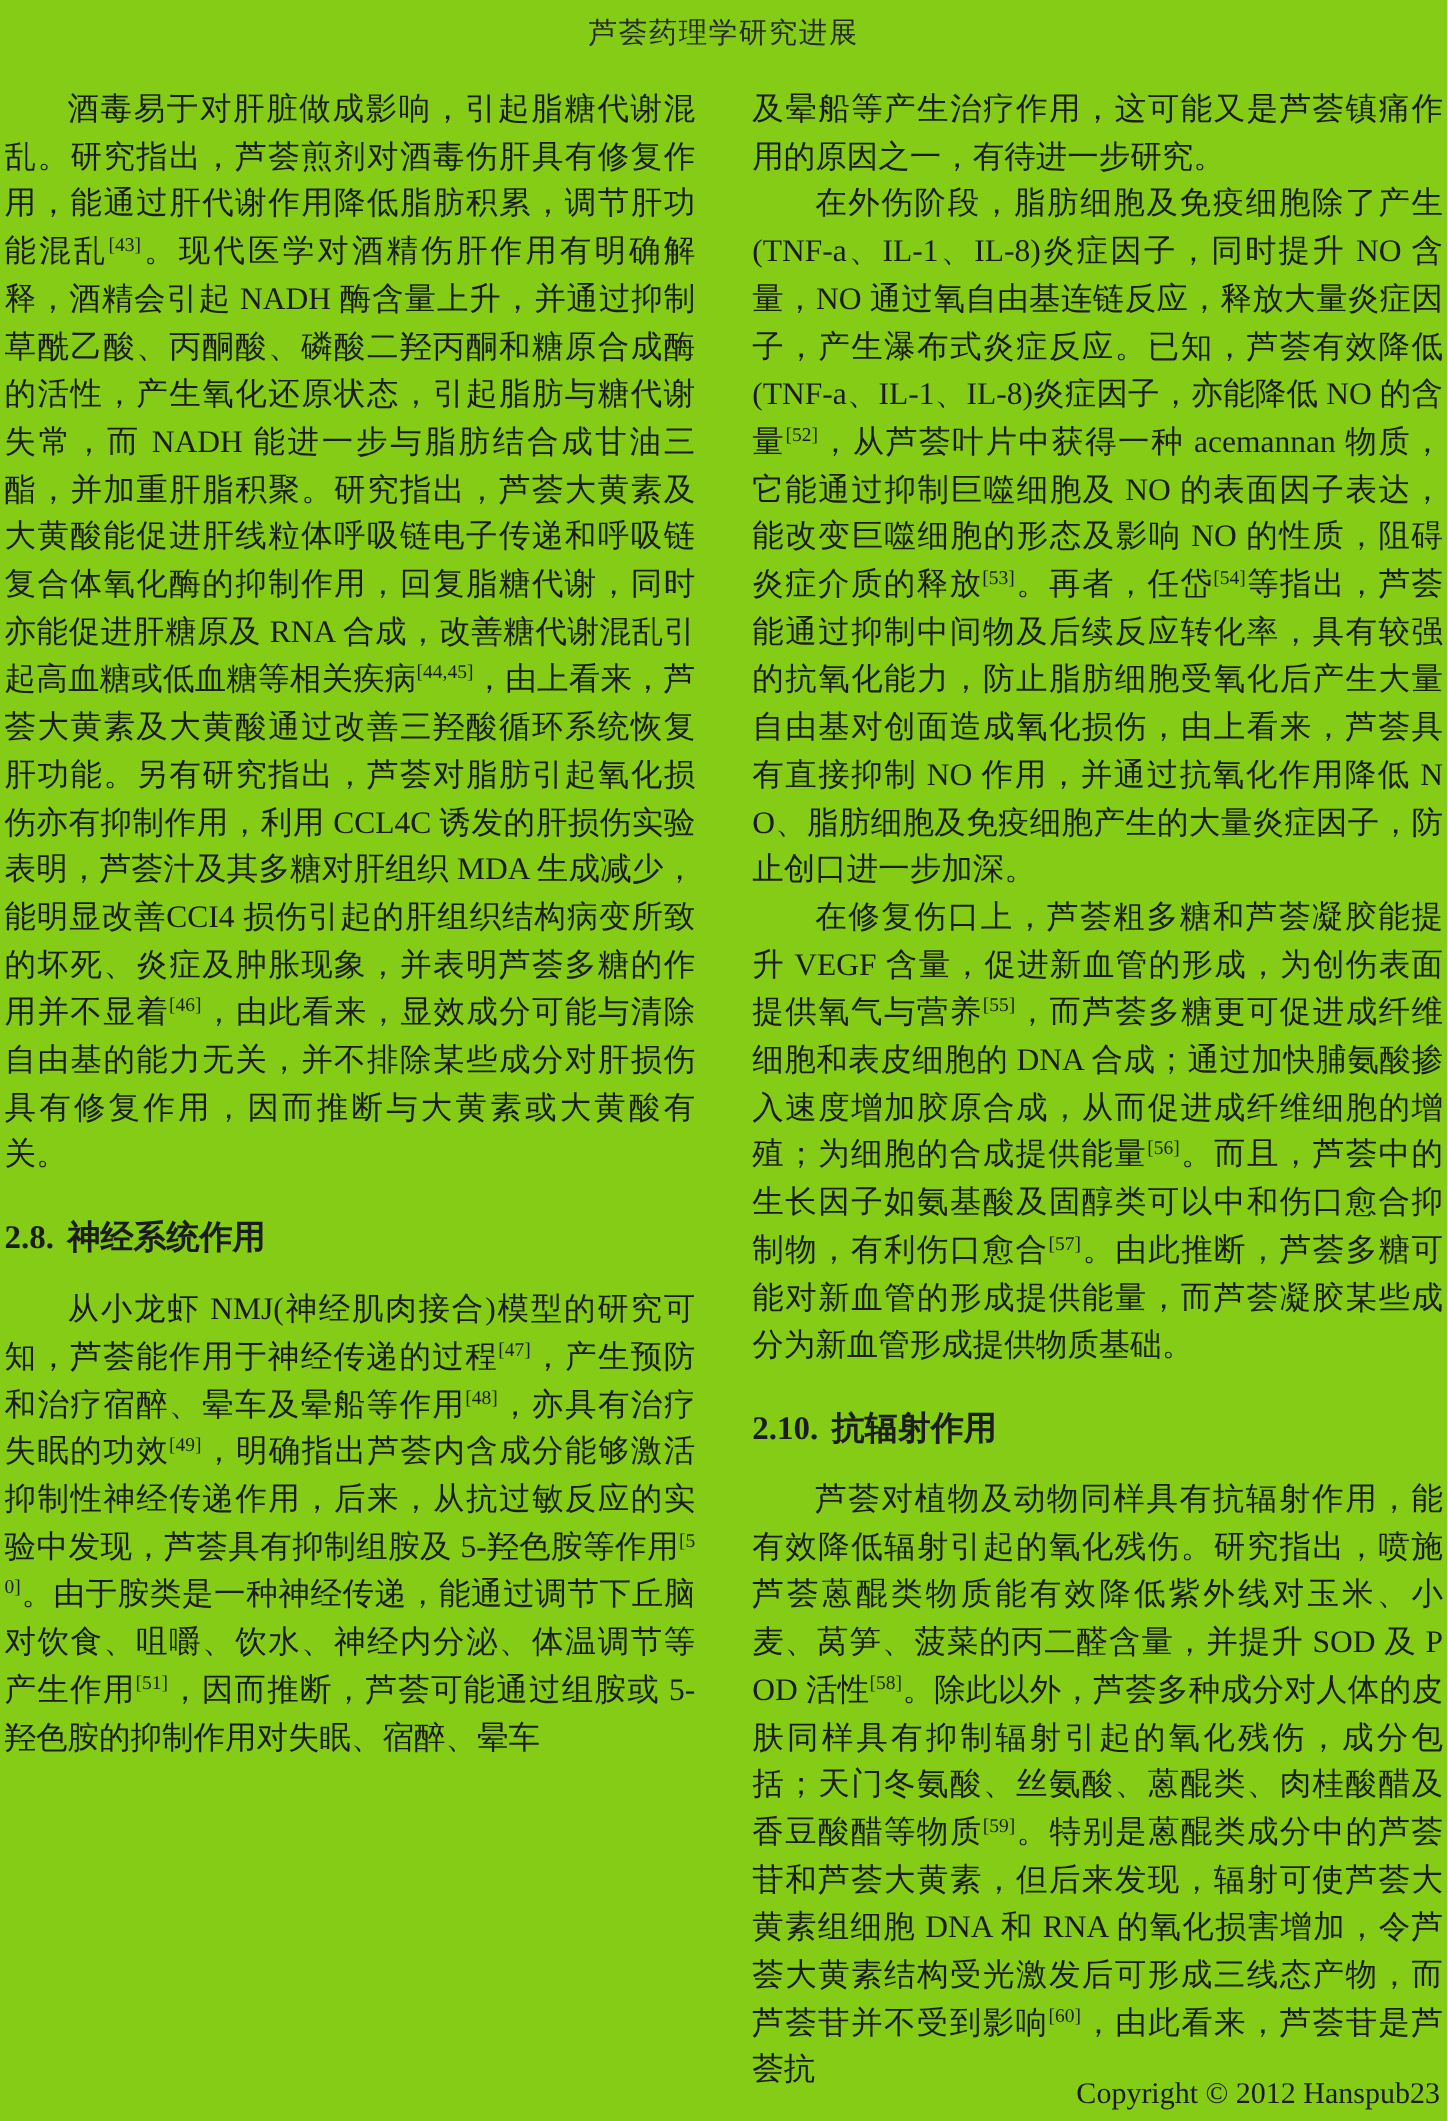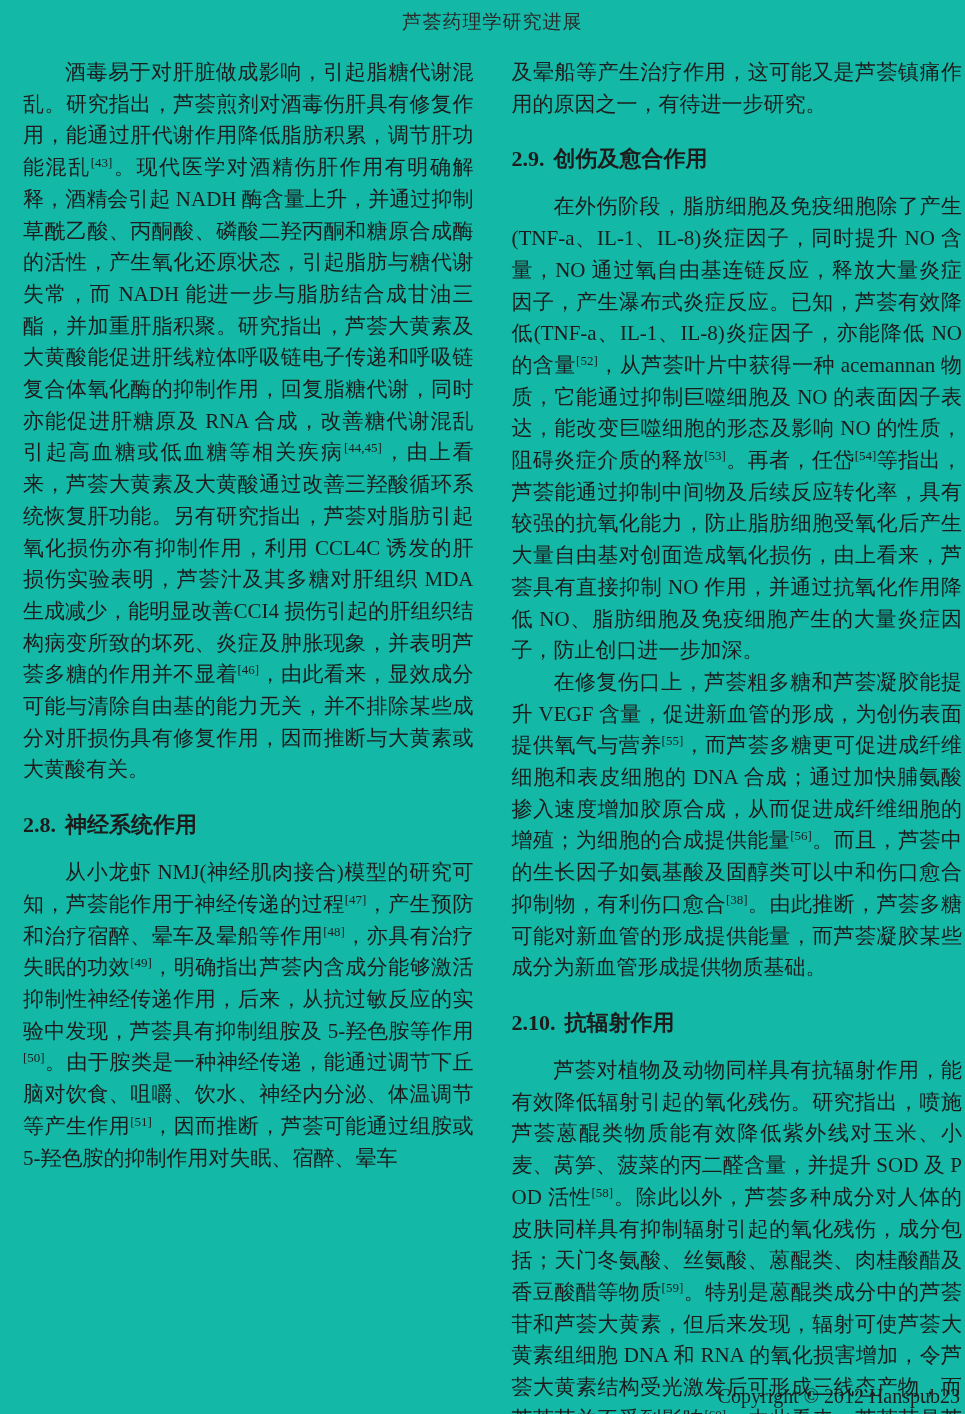--- a/index.html
+++ b/index.html
@@ -2,25 +2,24 @@
 <html lang="zh"><head>
 <meta charset="utf-8">
 <style>
   * { margin: 0; padding: 0; box-sizing: border-box; }
   html, body { background: #ffffff; }
   .page {
     position: relative;
     width: 965px;
     height: 1414px;
     margin: 0 auto;
-    background: #14b8a6;
+    background: #84cc16;
     color: #1c1c1c;
     font-family: "Liberation Serif", "DejaVu Serif", serif;
     overflow: hidden;
-    padding-left: 20px;
   }
   .page-header {
     padding-top: 9px;
     text-align: center;
     font-size: 19px;
     color: #2a2a2a;
     letter-spacing: 1px;
   }
   .columns {
     display: flex;
@@ -84,25 +83,22 @@
 
       <h2 class="heading">
         <span class="h-num">2.8.</span><span class="h-title">神经系统作用</span>
       </h2>
       <p class="para">从小龙虾 NMJ(神经肌肉接合)模型的研究可知，芦荟能作用于神经传递的过程<sup>[47]</sup>，产生预防和治疗宿醉、晕车及晕船等作用<sup>[48]</sup>，亦具有治疗失眠的功效<sup>[49]</sup>，明确指出芦荟内含成分能够激活抑制性神经传递作用，后来，从抗过敏反应的实验中发现，芦荟具有抑制组胺及 5-羟色胺等作用<sup>[50]</sup>。由于胺类是一种神经传递，能通过调节下丘脑对饮食、咀嚼、饮水、神经内分泌、体温调节等产生作用<sup>[51]</sup>，因而推断，芦荟可能通过组胺或 5-羟色胺的抑制作用对失眠、宿醉、晕车</p>
     </div>
 
     <div class="col">
       <p class="para cont">及晕船等产生治疗作用，这可能又是芦荟镇痛作用的原因之一，有待进一步研究。</p>
 
-      <h2 class="heading">
-        <span class="h-num">2.9.</span><span class="h-title">创伤及愈合作用</span>
-      </h2>
       <p class="para">在外伤阶段，脂肪细胞及免疫细胞除了产生(TNF-a、IL-1、IL-8)炎症因子，同时提升 NO 含量，NO 通过氧自由基连链反应，释放大量炎症因子，产生瀑布式炎症反应。已知，芦荟有效降低(TNF-a、IL-1、IL-8)炎症因子，亦能降低 NO 的含量<sup>[52]</sup>，从芦荟叶片中获得一种 acemannan 物质，它能通过抑制巨噬细胞及 NO 的表面因子表达，能改变巨噬细胞的形态及影响 NO 的性质，阻碍炎症介质的释放<sup>[53]</sup>。再者，任岱<sup>[54]</sup>等指出，芦荟能通过抑制中间物及后续反应转化率，具有较强的抗氧化能力，防止脂肪细胞受氧化后产生大量自由基对创面造成氧化损伤，由上看来，芦荟具有直接抑制 NO 作用，并通过抗氧化作用降低 NO、脂肪细胞及免疫细胞产生的大量炎症因子，防止创口进一步加深。</p>
-      <p class="para">在修复伤口上，芦荟粗多糖和芦荟凝胶能提升 VEGF 含量，促进新血管的形成，为创伤表面提供氧气与营养<sup>[55]</sup>，而芦荟多糖更可促进成纤维细胞和表皮细胞的 DNA 合成；通过加快脯氨酸掺入速度增加胶原合成，从而促进成纤维细胞的增殖；为细胞的合成提供能量<sup>[56]</sup>。而且，芦荟中的生长因子如氨基酸及固醇类可以中和伤口愈合抑制物，有利伤口愈合<sup>[38]</sup>。由此推断，芦荟多糖可能对新血管的形成提供能量，而芦荟凝胶某些成分为新血管形成提供物质基础。</p>
+      <p class="para">在修复伤口上，芦荟粗多糖和芦荟凝胶能提升 VEGF 含量，促进新血管的形成，为创伤表面提供氧气与营养<sup>[55]</sup>，而芦荟多糖更可促进成纤维细胞和表皮细胞的 DNA 合成；通过加快脯氨酸掺入速度增加胶原合成，从而促进成纤维细胞的增殖；为细胞的合成提供能量<sup>[56]</sup>。而且，芦荟中的生长因子如氨基酸及固醇类可以中和伤口愈合抑制物，有利伤口愈合<sup>[57]</sup>。由此推断，芦荟多糖可能对新血管的形成提供能量，而芦荟凝胶某些成分为新血管形成提供物质基础。</p>
 
       <h2 class="heading">
         <span class="h-num">2.10.</span><span class="h-title">抗辐射作用</span>
       </h2>
       <p class="para">芦荟对植物及动物同样具有抗辐射作用，能有效降低辐射引起的氧化残伤。研究指出，喷施芦荟蒽醌类物质能有效降低紫外线对玉米、小麦、莴笋、菠菜的丙二醛含量，并提升 SOD 及 POD 活性<sup>[58]</sup>。除此以外，芦荟多种成分对人体的皮肤同样具有抑制辐射引起的氧化残伤，成分包括；天门冬氨酸、丝氨酸、蒽醌类、肉桂酸醋及香豆酸醋等物质<sup>[59]</sup>。特别是蒽醌类成分中的芦荟苷和芦荟大黄素，但后来发现，辐射可使芦荟大黄素组细胞 DNA 和 RNA 的氧化损害增加，令芦荟大黄素结构受光激发后可形成三线态产物，而芦荟苷并不受到影响<sup>[60]</sup>，由此看来，芦荟苷是芦荟抗</p>
     </div>
 
   </div>
 
   <div class="page-footer">

